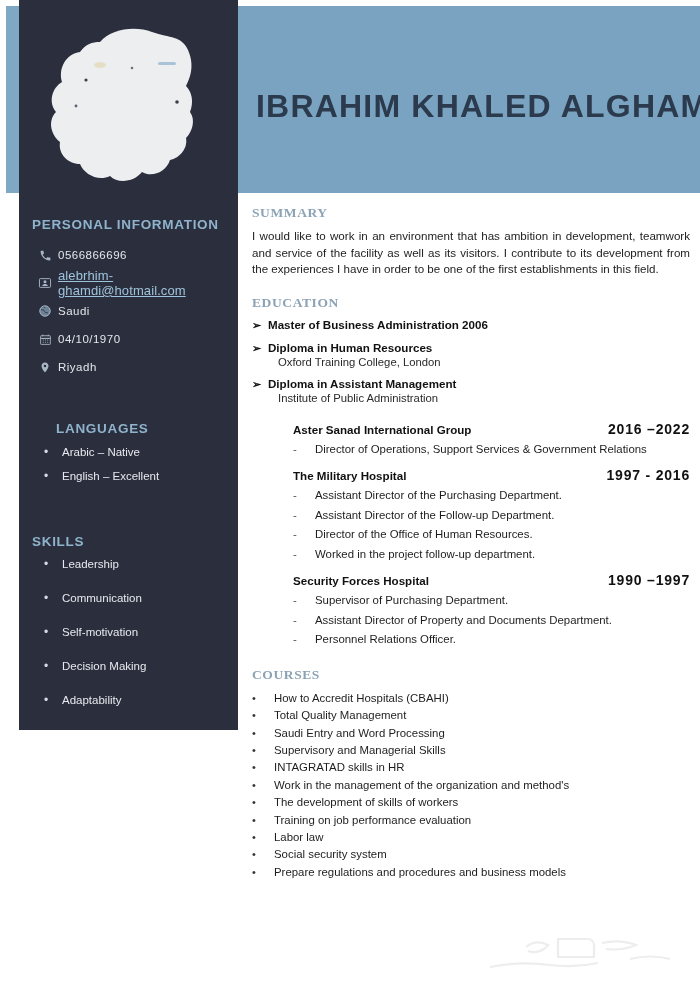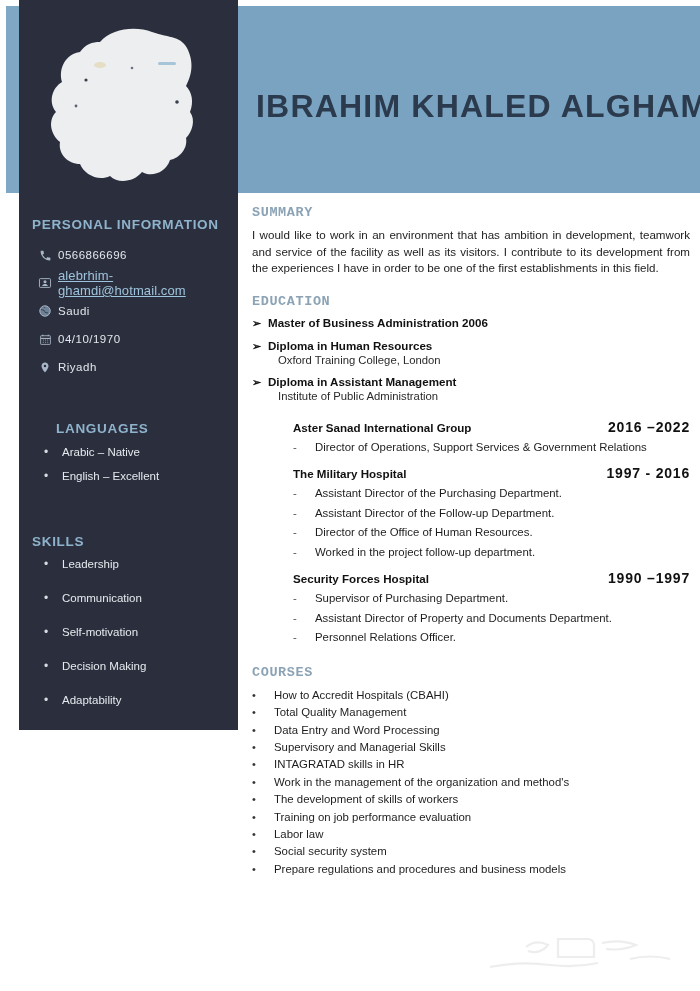--- a/index.html
+++ b/index.html
@@ -146,21 +146,21 @@
     left: 252px;
     top: 205px;
     width: 438px;
     color: #1d1d1d;
   }
   .main-heading {
     font-size: 13.5px;
     font-weight: bold;
     letter-spacing: 0.6px;
     color: #8ba3b5;
-    font-family: Liberation Mono, monospace;
+    font-family: Liberation Serif, serif;
     margin: 0 0 7px 0;
   }
   .summary-text {
     font-size: 11.6px;
     line-height: 16.6px;
     text-align: justify;
     color: #1d1d1d;
     margin: 0;
     font-family: "Liberation Sans", sans-serif;
   }
@@ -477,21 +477,21 @@
         <li>
           <span class="dot">•</span>
           <span>How to Accredit Hospitals (CBAHI)</span>
         </li>
         <li>
           <span class="dot">•</span>
           <span>Total Quality Management</span>
         </li>
         <li>
           <span class="dot">•</span>
-          <span>Data Entry and Word Processing</span>
+          <span>Saudi Entry and Word Processing</span>
         </li>
         <li>
           <span class="dot">•</span>
           <span>Supervisory and Managerial Skills</span>
         </li>
         <li>
           <span class="dot">•</span>
           <span>INTAGRATAD skills in HR</span>
         </li>
         <li>

